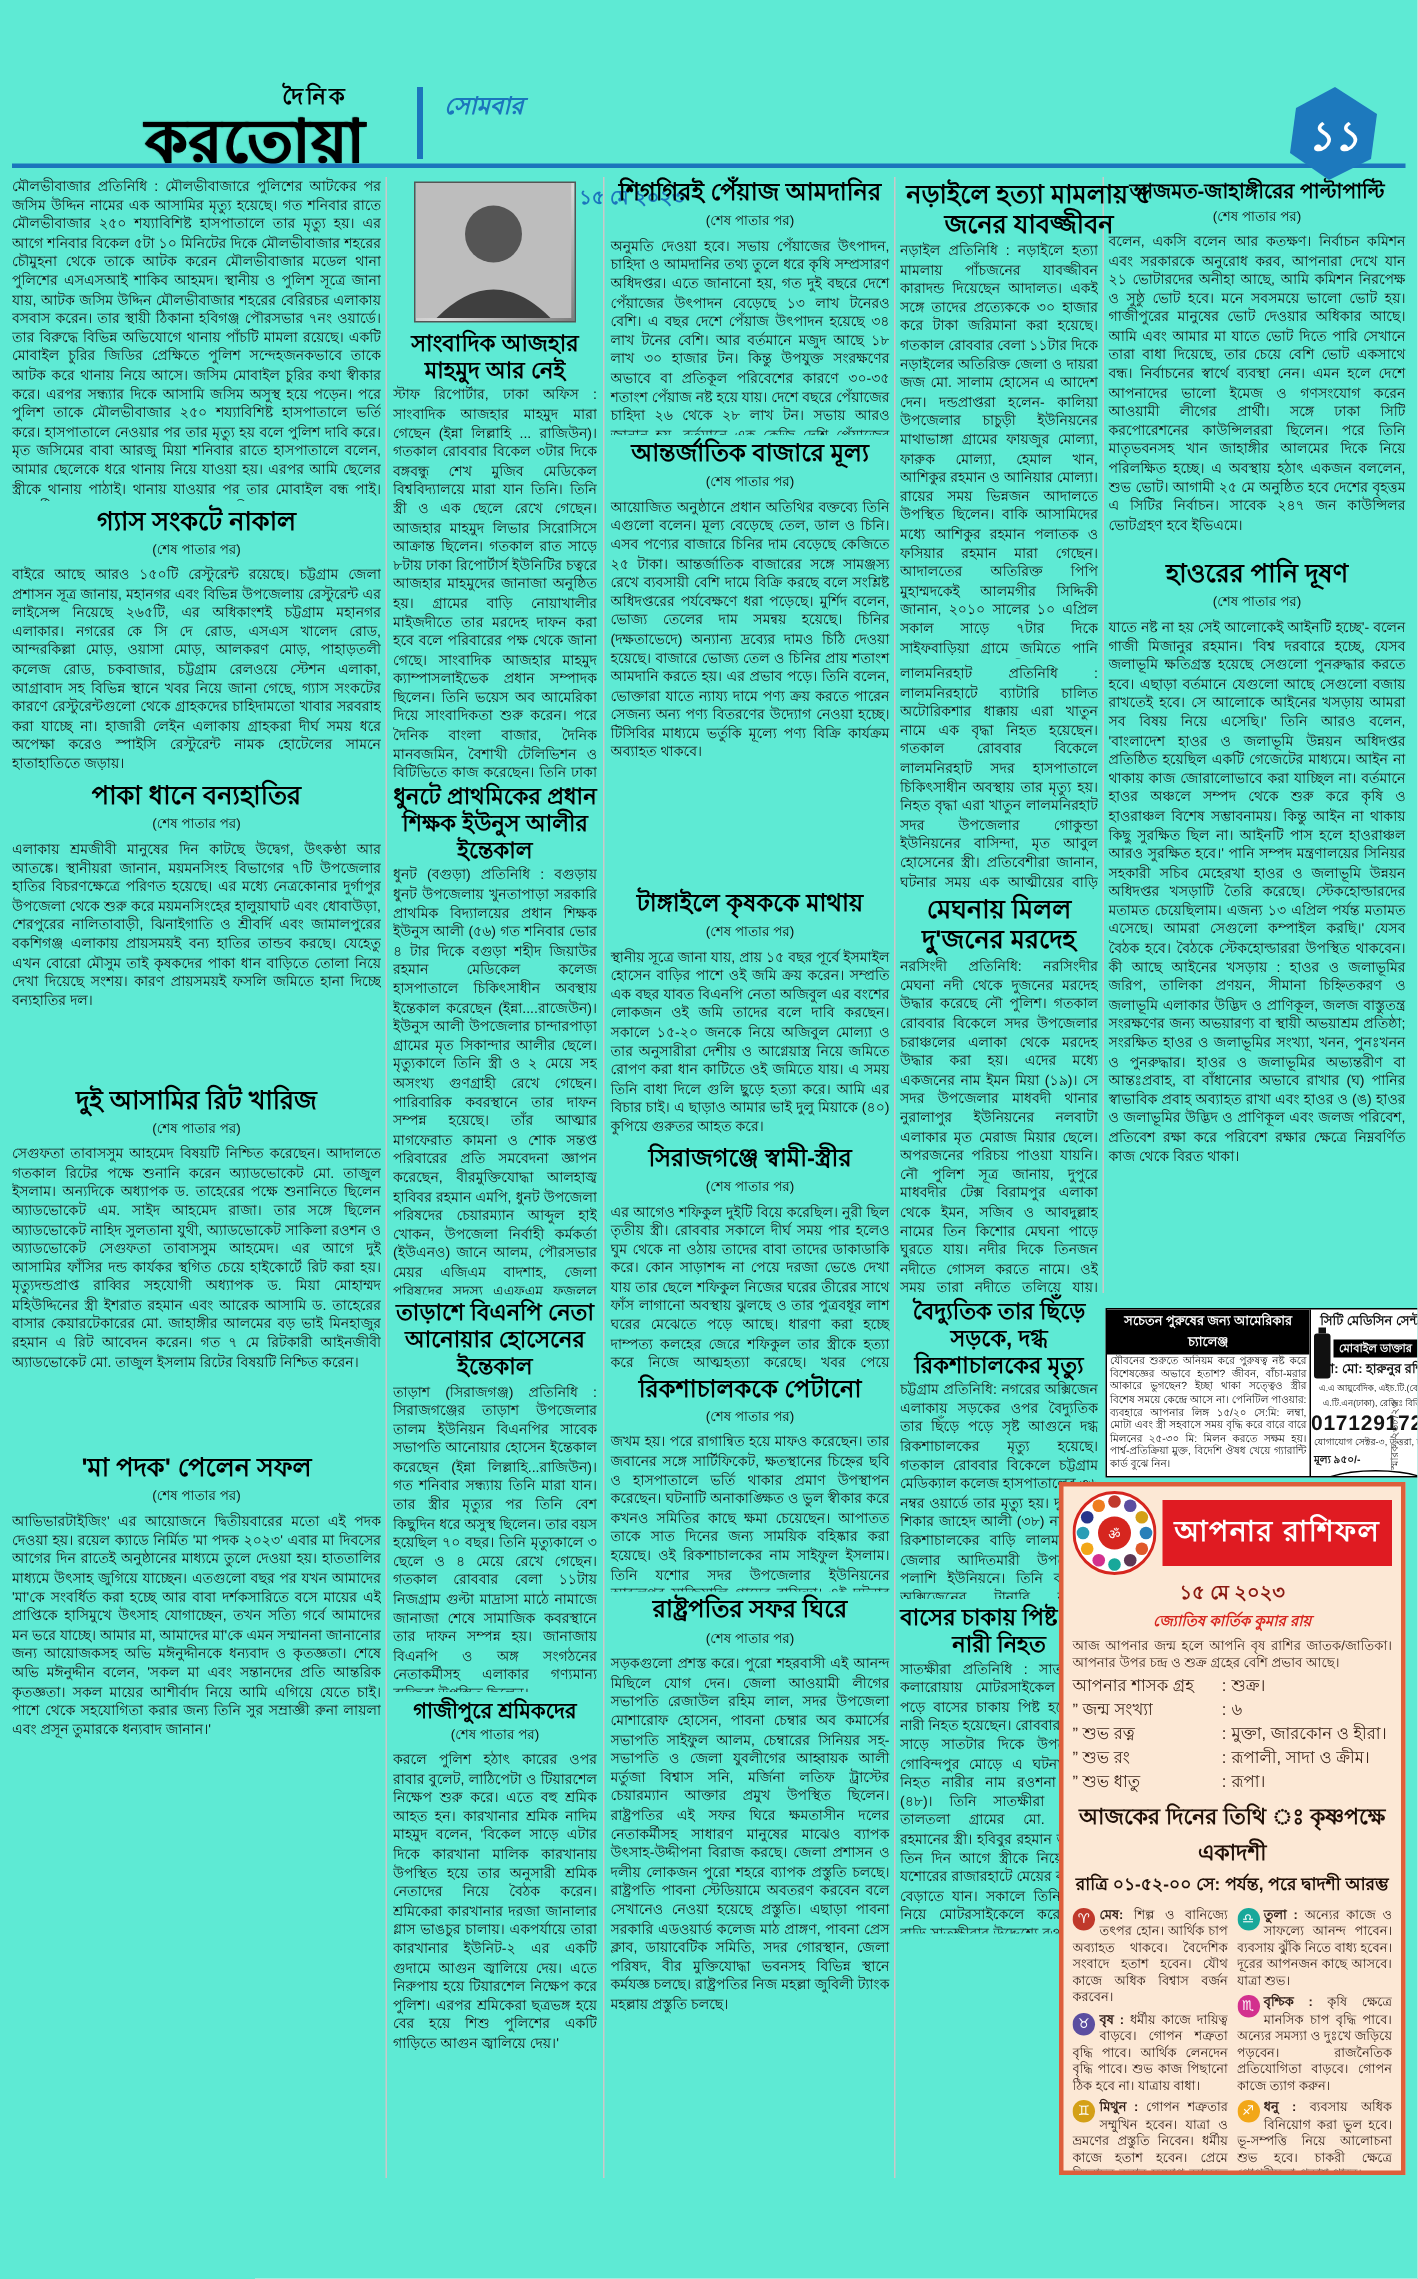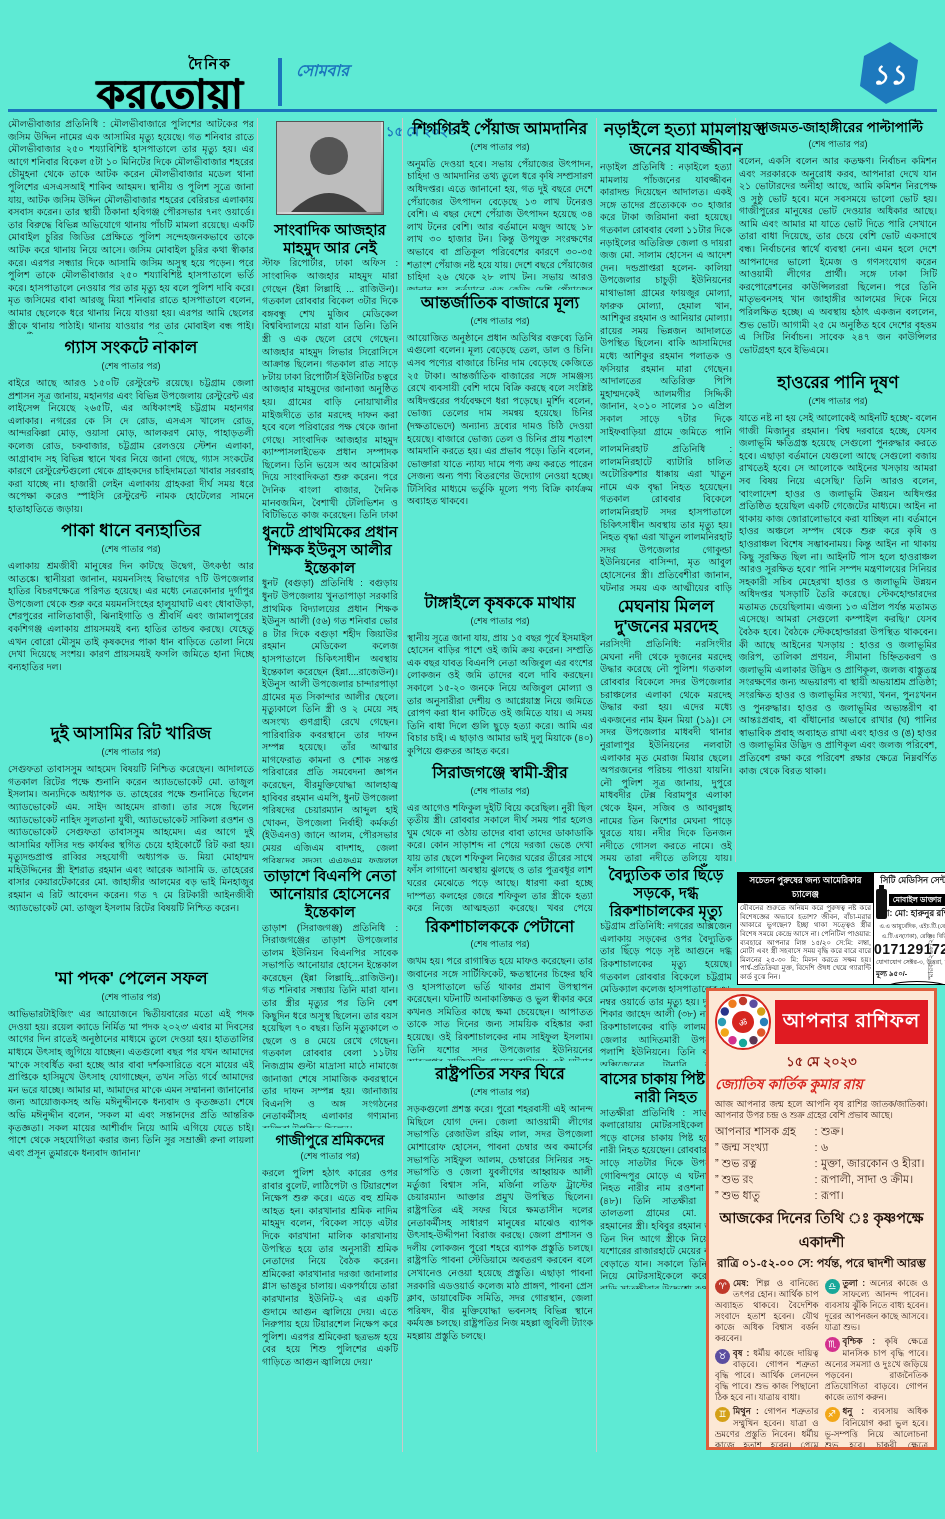--- a/index.html
+++ b/index.html
@@ -10,21 +10,21 @@
               font-size:15px;font-weight:bold;letter-spacing:2px;color:#000;}
   .mast-title{position:absolute;left:70px;top:63px;width:200px;text-align:center;
               font-size:40px;font-weight:bold;color:#000;letter-spacing:1px;
               text-shadow:0 0 1px #000, 1px 0 0 #000;}
   .mast-vbar{position:absolute;left:278px;top:58px;width:4px;height:48px;background:#1b75bc;}
   .mast-weekday{position:absolute;left:296px;top:58px;font-size:16px;font-weight:bold;
                 font-style:italic;color:#1b75bc;}
   .mast-date{position:absolute;left:296px;top:82px;font-size:13px;font-weight:bold;
              color:#1b75bc;margin-top:40px;}
   .hrule{position:absolute;left:8px;top:109px;width:929px;height:3px;background:#1b75bc;}
-  .pageno{position:absolute;left:856px;top:40px;width:64px;height:66px;}
+  .pageno{position:absolute;left:856px;top:56px;width:64px;height:66px;}
   .pageno svg{display:block;}
   
   .vrule{position:absolute;top:118px;width:1px;height:1334px;background:#c9c9c9;}
   
   .col{position:absolute;top:118px;}
   #c1{left:8px;width:246px;}
   #c2{left:262px;width:136px;}
   #c3{left:407px;width:186px;}
   #c4{left:600px;width:132px;}
   #c5{left:739px;width:198px;}
@@ -57,21 +57,21 @@
   .ad-ref{position:absolute;left:925px;top:880px;font-size:7px;color:#333;
           writing-mode:vertical-rl;transform:rotate(180deg);height:100px;}
   
   #hz{position:absolute;left:706px;top:988px;width:231px;height:462px;box-sizing:border-box;
       border:3px solid #dd5f3c;background:#fce8d5;padding:3px 6px;overflow:hidden;}
   .hz-head{display:flex;align-items:center;gap:4px;}
   .hz-wheel{width:56px;height:56px;flex:0 0 56px;}
   .hz-banner{flex:1;background:#e01b22;color:#fff;font-weight:bold;font-size:19px;
              text-align:center;padding:6px 0;letter-spacing:1px;}
   .hz-date{text-align:center;font-weight:bold;font-size:13px;color:#8a1a12;margin-top:2px;}
-  .hz-astro{font-weight:bold;font-style:italic;font-size:14px;color:#d6261f;}
+  .hz-astro{text-align:center;font-weight:bold;font-style:italic;font-size:10px;color:#d6261f;}
   .hz-intro{font-size:8.8px;line-height:1.3;text-align:justify;margin:2px 0;color:#3a241a;}
   .hz-attr{display:flex;font-size:11px;line-height:1.45;color:#3a241a;}
   .hz-attr .lab{width:96px;}
   .hz-attr .sep{width:10px;text-align:center;}
   .hz-tithi1{text-align:center;font-weight:bold;font-size:14.5px;margin-top:3px;color:#201008;}
   .hz-tithi2{text-align:center;font-weight:bold;font-size:11.5px;margin-bottom:4px;color:#201008;}
   .hz-cols{display:flex;gap:6px;}
   .hz-col{flex:1;}
   .sign{font-size:8.6px;line-height:1.3;text-align:justify;margin-bottom:3px;color:#33201a;overflow:hidden;}
   .sicon{float:left;width:15px;height:15px;border-radius:50%;color:#fff;font-size:9px;

